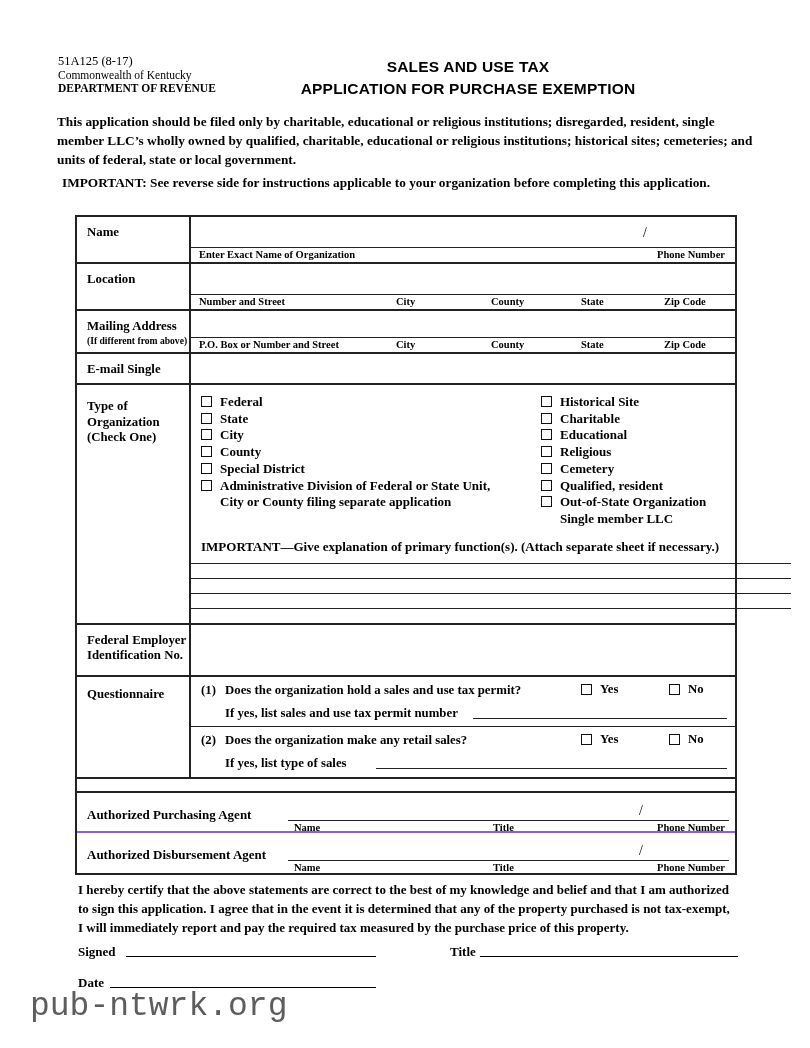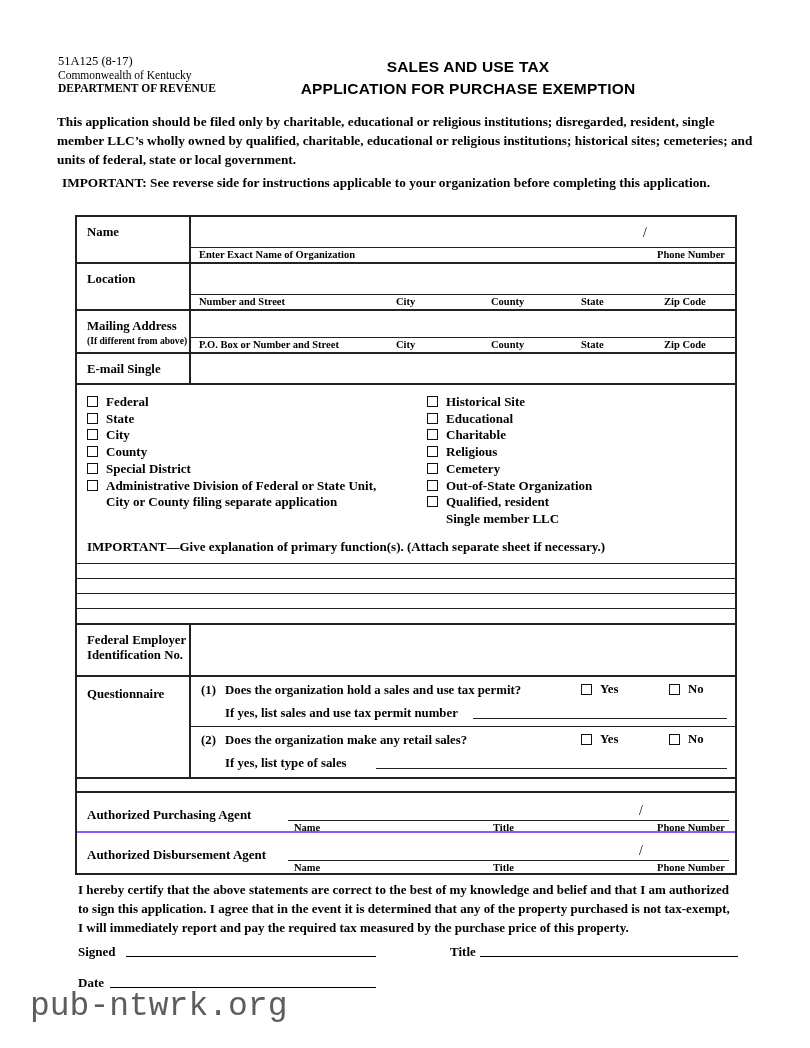--- a/index.html
+++ b/index.html
@@ -178,20 +178,25 @@
     </div>
 
     <div class="row">
       <div class="lbl">E-mail Single</div>
       <div class="fld">
         <div class="entry h-email"></div>
       </div>
     </div>
 
     <div class="row">
+      <div class="lbl org-lbl">
+        <div>Type of</div>
+        <div>Organization</div>
+        <div>(Check One)</div>
+      </div>
       <div class="fld org-fld">
         <div class="cols">
           <div class="col-a">
             <div class="ck">
               <span class="box"></span>
               <span>Federal</span>
             </div>
             <div class="ck">
               <span class="box"></span>
               <span>State</span>
@@ -214,41 +219,41 @@
             </div>
             <div class="ck-cont">City or County filing separate application</div>
           </div>
           <div class="col-b">
             <div class="ck">
               <span class="box"></span>
               <span>Historical Site</span>
             </div>
             <div class="ck">
               <span class="box"></span>
+              <span>Charitable</span>
+            </div>
+            <div class="ck">
+              <span class="box"></span>
               <span>Educational</span>
             </div>
             <div class="ck">
               <span class="box"></span>
-              <span>Charitable</span>
-            </div>
-            <div class="ck">
-              <span class="box"></span>
               <span>Religious</span>
             </div>
             <div class="ck">
               <span class="box"></span>
               <span>Cemetery</span>
             </div>
             <div class="ck">
               <span class="box"></span>
+              <span>Qualified, resident</span>
+            </div>
+            <div class="ck">
+              <span class="box"></span>
               <span>Out-of-State Organization</span>
-            </div>
-            <div class="ck">
-              <span class="box"></span>
-              <span>Qualified, resident</span>
             </div>
             <div class="ck-cont">Single member LLC</div>
           </div>
         </div>
         <div class="org-important">IMPORTANT—Give explanation of primary function(s).  (Attach separate sheet if necessary.)</div>
         <div class="blank-line"></div>
         <div class="blank-line"></div>
         <div class="blank-line"></div>
         <div class="blank-line"></div>
       </div>

